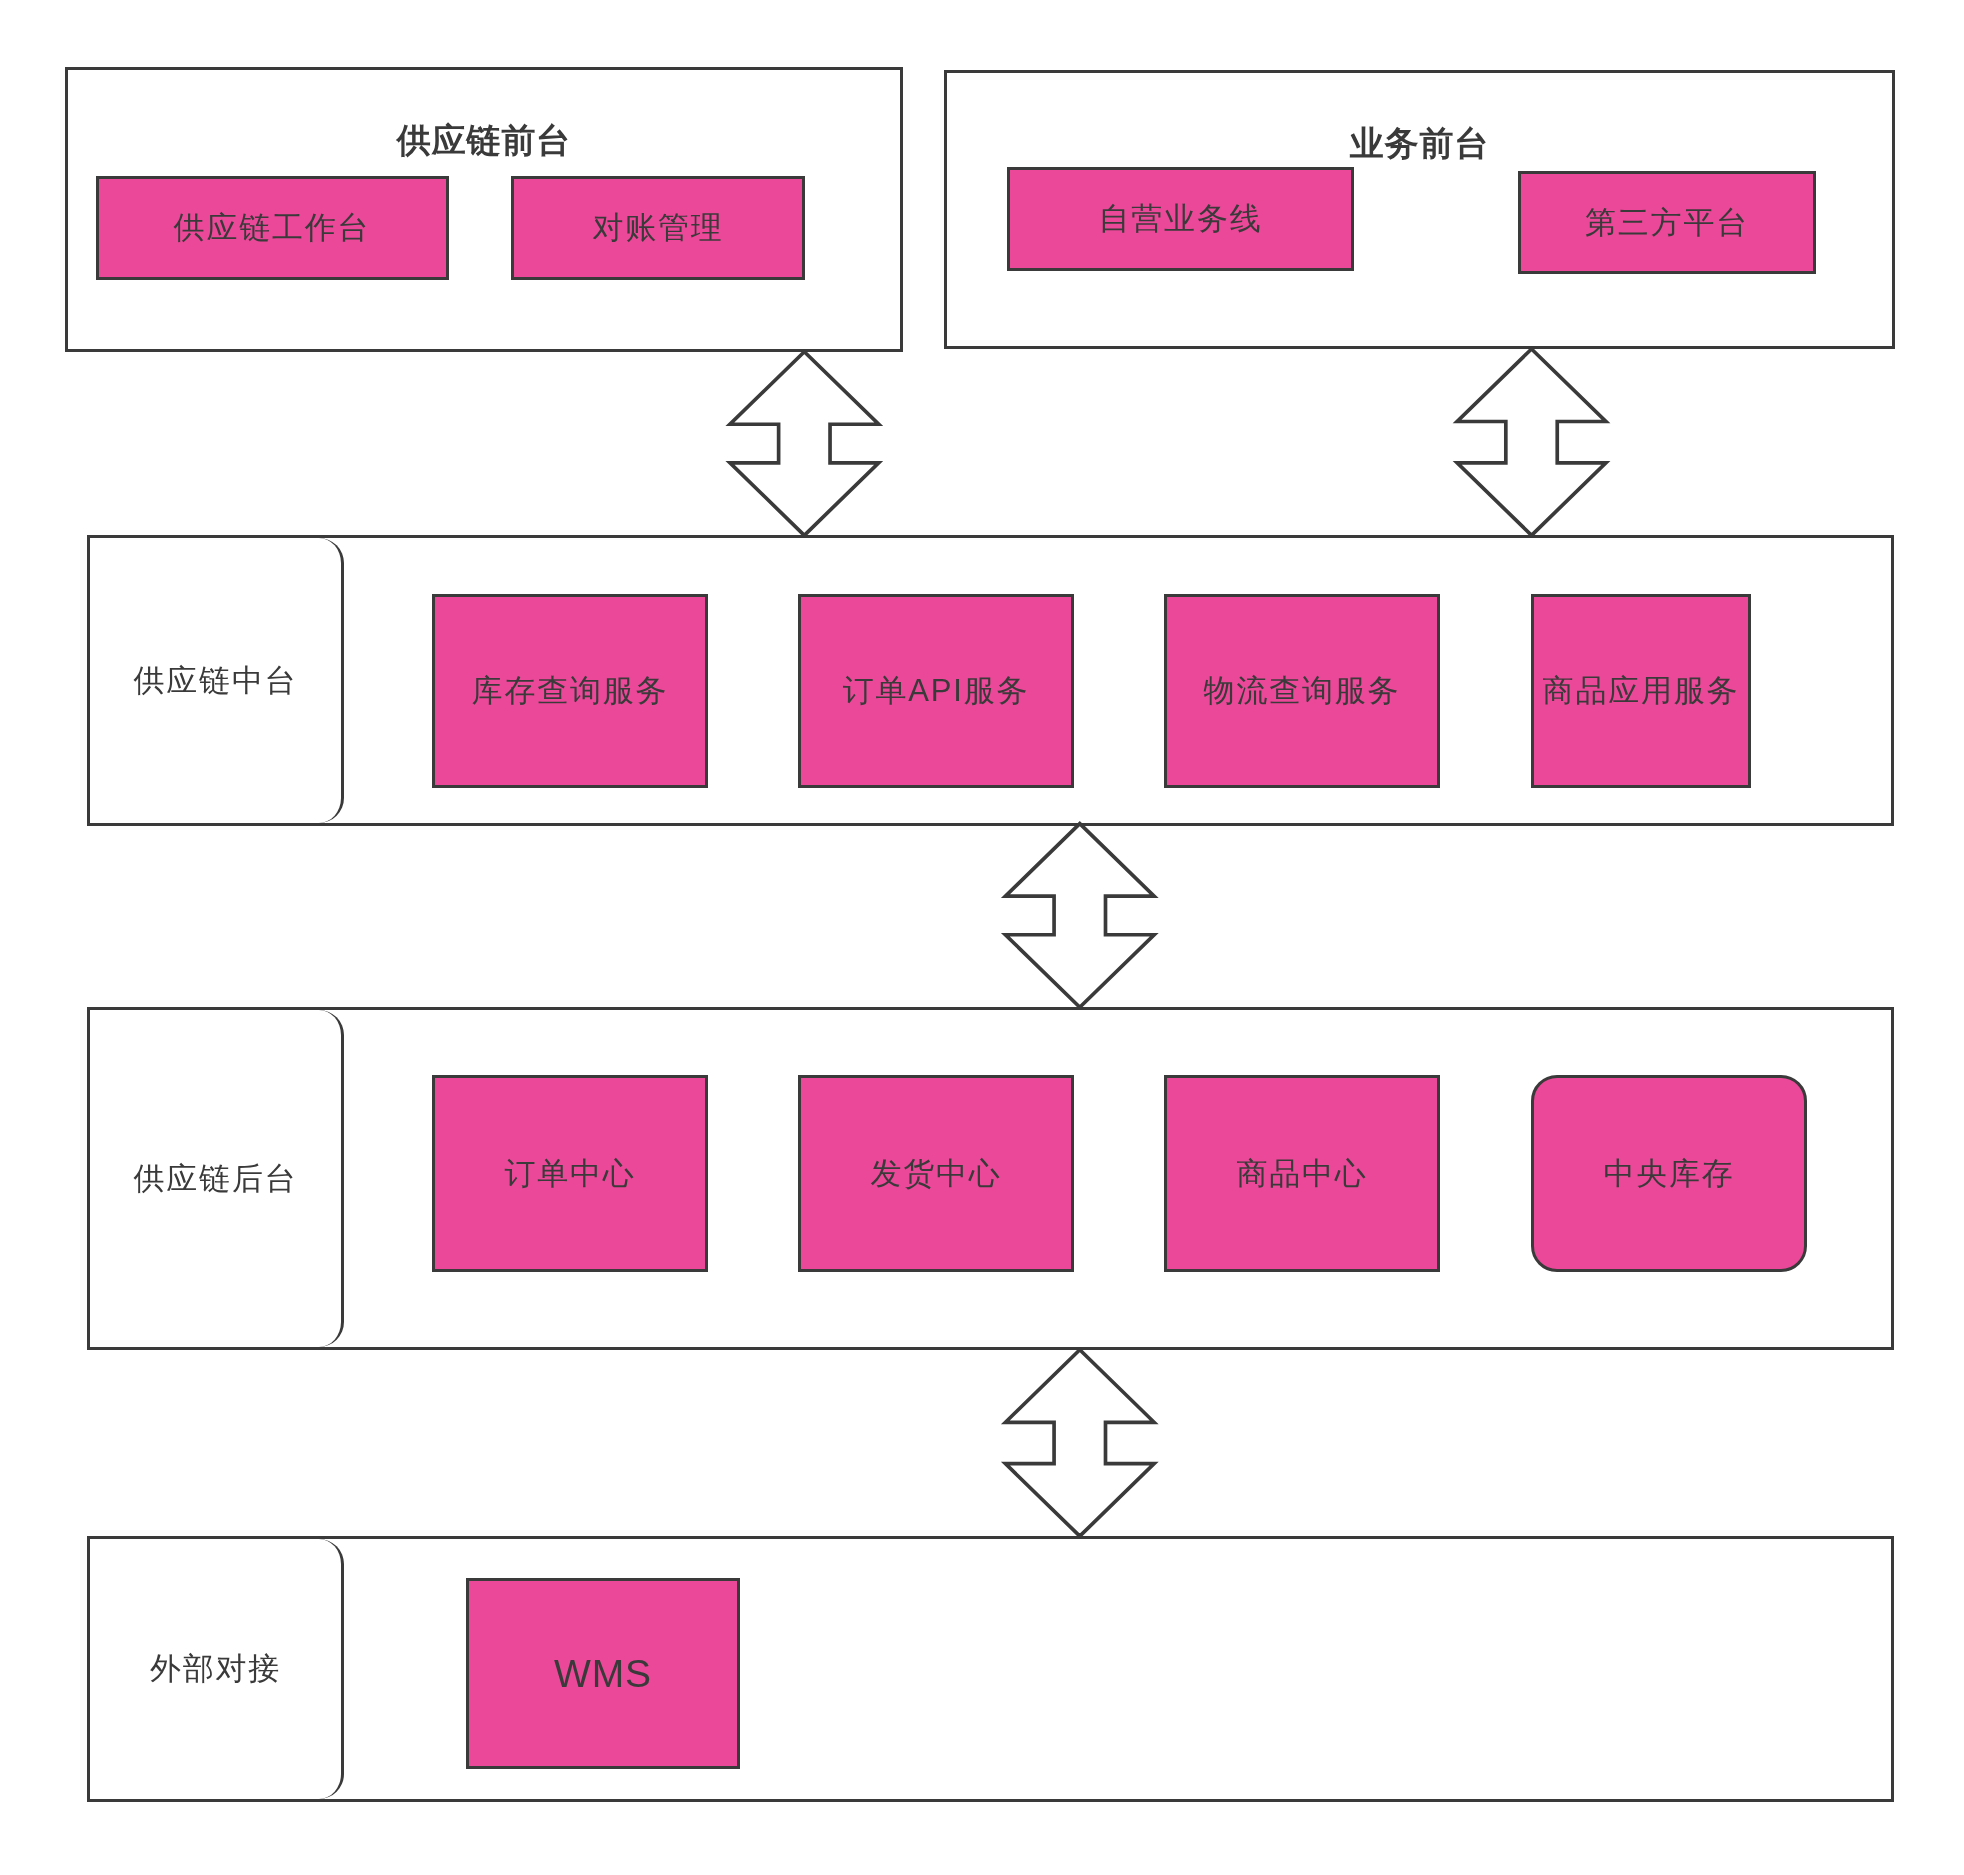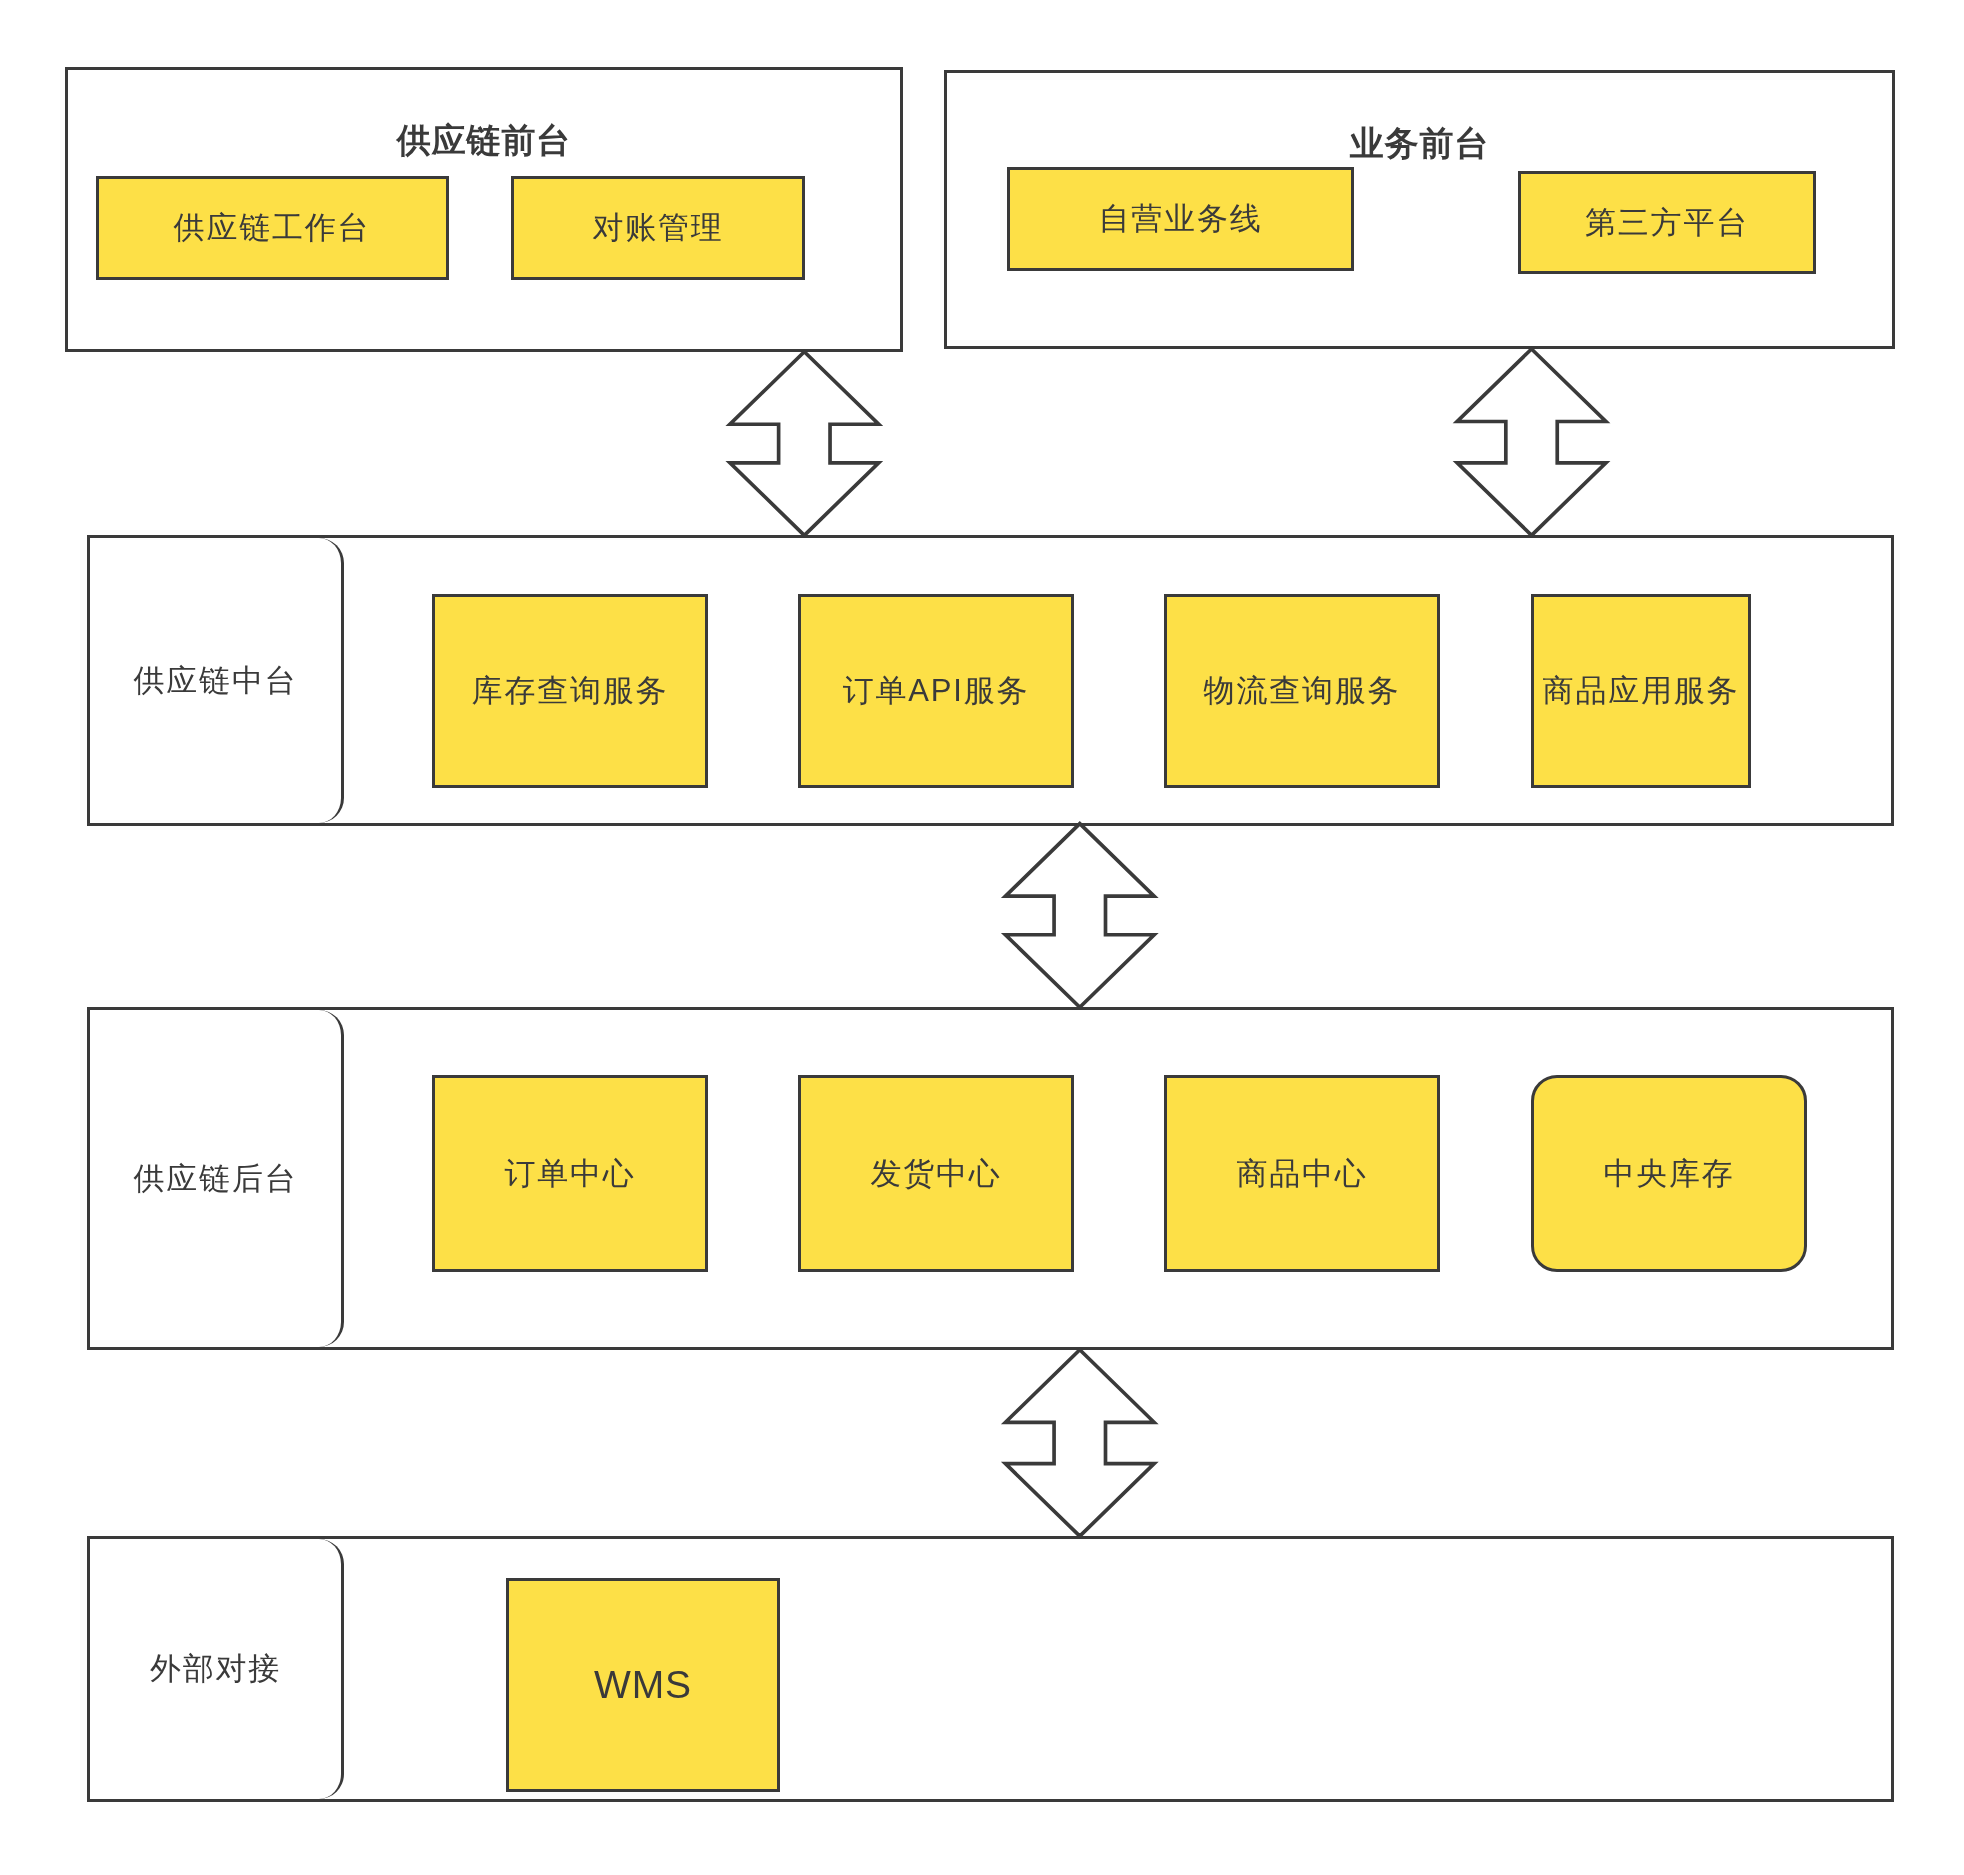--- a/index.html
+++ b/index.html
@@ -6,21 +6,21 @@
   body{
     width:1964px;height:1875px;position:relative;
     background:#ffffff;
     font-family:"Liberation Sans","DejaVu Sans",sans-serif;
     color:#3a3a3a;
   }
   .canvas{position:absolute;left:0;top:0;width:1964px;height:1875px;}
   .group{position:absolute;border:3.7px solid #3a3a3a;box-sizing:border-box;background:#ffffff;padding-left:30px;}
   .group-title{position:absolute;left:0;top:48px;width:100%;text-align:center;
     font-size:34px;font-weight:bold;letter-spacing:0.9px;}
-  .node{position:absolute;border:3.7px solid #3a3a3a;box-sizing:border-box;background:#fde047;
+  .node{position:absolute;border:3.7px solid #3a3a3a;box-sizing:border-box;background:#ec4899;
     display:flex;align-items:center;justify-content:center;font-size:31px;letter-spacing:1.8px;}
   .layer{position:absolute;border:3.7px solid #3a3a3a;box-sizing:border-box;background:#ffffff;}
   .layer-label-cell{position:absolute;left:0;top:0;height:100%;width:254px;
     border-right:3.7px solid #3a3a3a;box-sizing:border-box;
     display:flex;align-items:center;justify-content:center;font-size:31px;letter-spacing:1.8px;border-radius:25px;}
   .wms{font-size:39px;letter-spacing:0.9px;}
   svg.arrows{position:absolute;left:0;top:0;pointer-events:none;}
 </style>
 </head>
 <body>
@@ -50,21 +50,21 @@
   <div class="layer" style="left:87px;top:1007px;width:1807px;height:343px;">
     <div class="layer-label-cell">供应链后台</div>
     <div class="node" style="left:342px;top:65px;width:276px;height:197px;">订单中心</div>
     <div class="node" style="left:708px;top:65px;width:276px;height:197px;">发货中心</div>
     <div class="node" style="left:1074px;top:65px;width:276px;height:197px;">商品中心</div>
     <div class="node" style="left:1441px;top:65px;width:276px;height:197px;border-radius:26px;">中央库存</div>
   </div>
 
   <div class="layer" style="left:87px;top:1536px;width:1807px;height:266px;">
     <div class="layer-label-cell">外部对接</div>
-    <div class="node wms" style="left:376px;top:39px;width:274px;height:214px;margin-left:40px;">WMS</div>
+    <div class="node wms" style="left:376px;top:39px;width:274px;height:191px;">WMS</div>
   </div>
 
   <svg class="arrows" width="1964" height="1875" viewBox="0 0 2139 2042">
       <polygon points="876,383 957,462 904,462 904,504 957,504 876,583 795,504 848,504 848,462 795,462" fill="#ffffff" stroke="#3a3a3a" stroke-width="4" stroke-linejoin="miter"></polygon>
       <polygon points="1668,380 1749,459 1696,459 1696,504 1749,504 1668,583 1587,504 1640,504 1640,459 1587,459" fill="#ffffff" stroke="#3a3a3a" stroke-width="4" stroke-linejoin="miter"></polygon>
       <polygon points="1176,897 1257,976 1204,976 1204,1018 1257,1018 1176,1097 1095,1018 1148,1018 1148,976 1095,976" fill="#ffffff" stroke="#3a3a3a" stroke-width="4" stroke-linejoin="miter"></polygon>
       <polygon points="1176,1470 1257,1549 1204,1549 1204,1594 1257,1594 1176,1673 1095,1594 1148,1594 1148,1549 1095,1549" fill="#ffffff" stroke="#3a3a3a" stroke-width="4" stroke-linejoin="miter"></polygon>
     </svg>
 </div>
 

